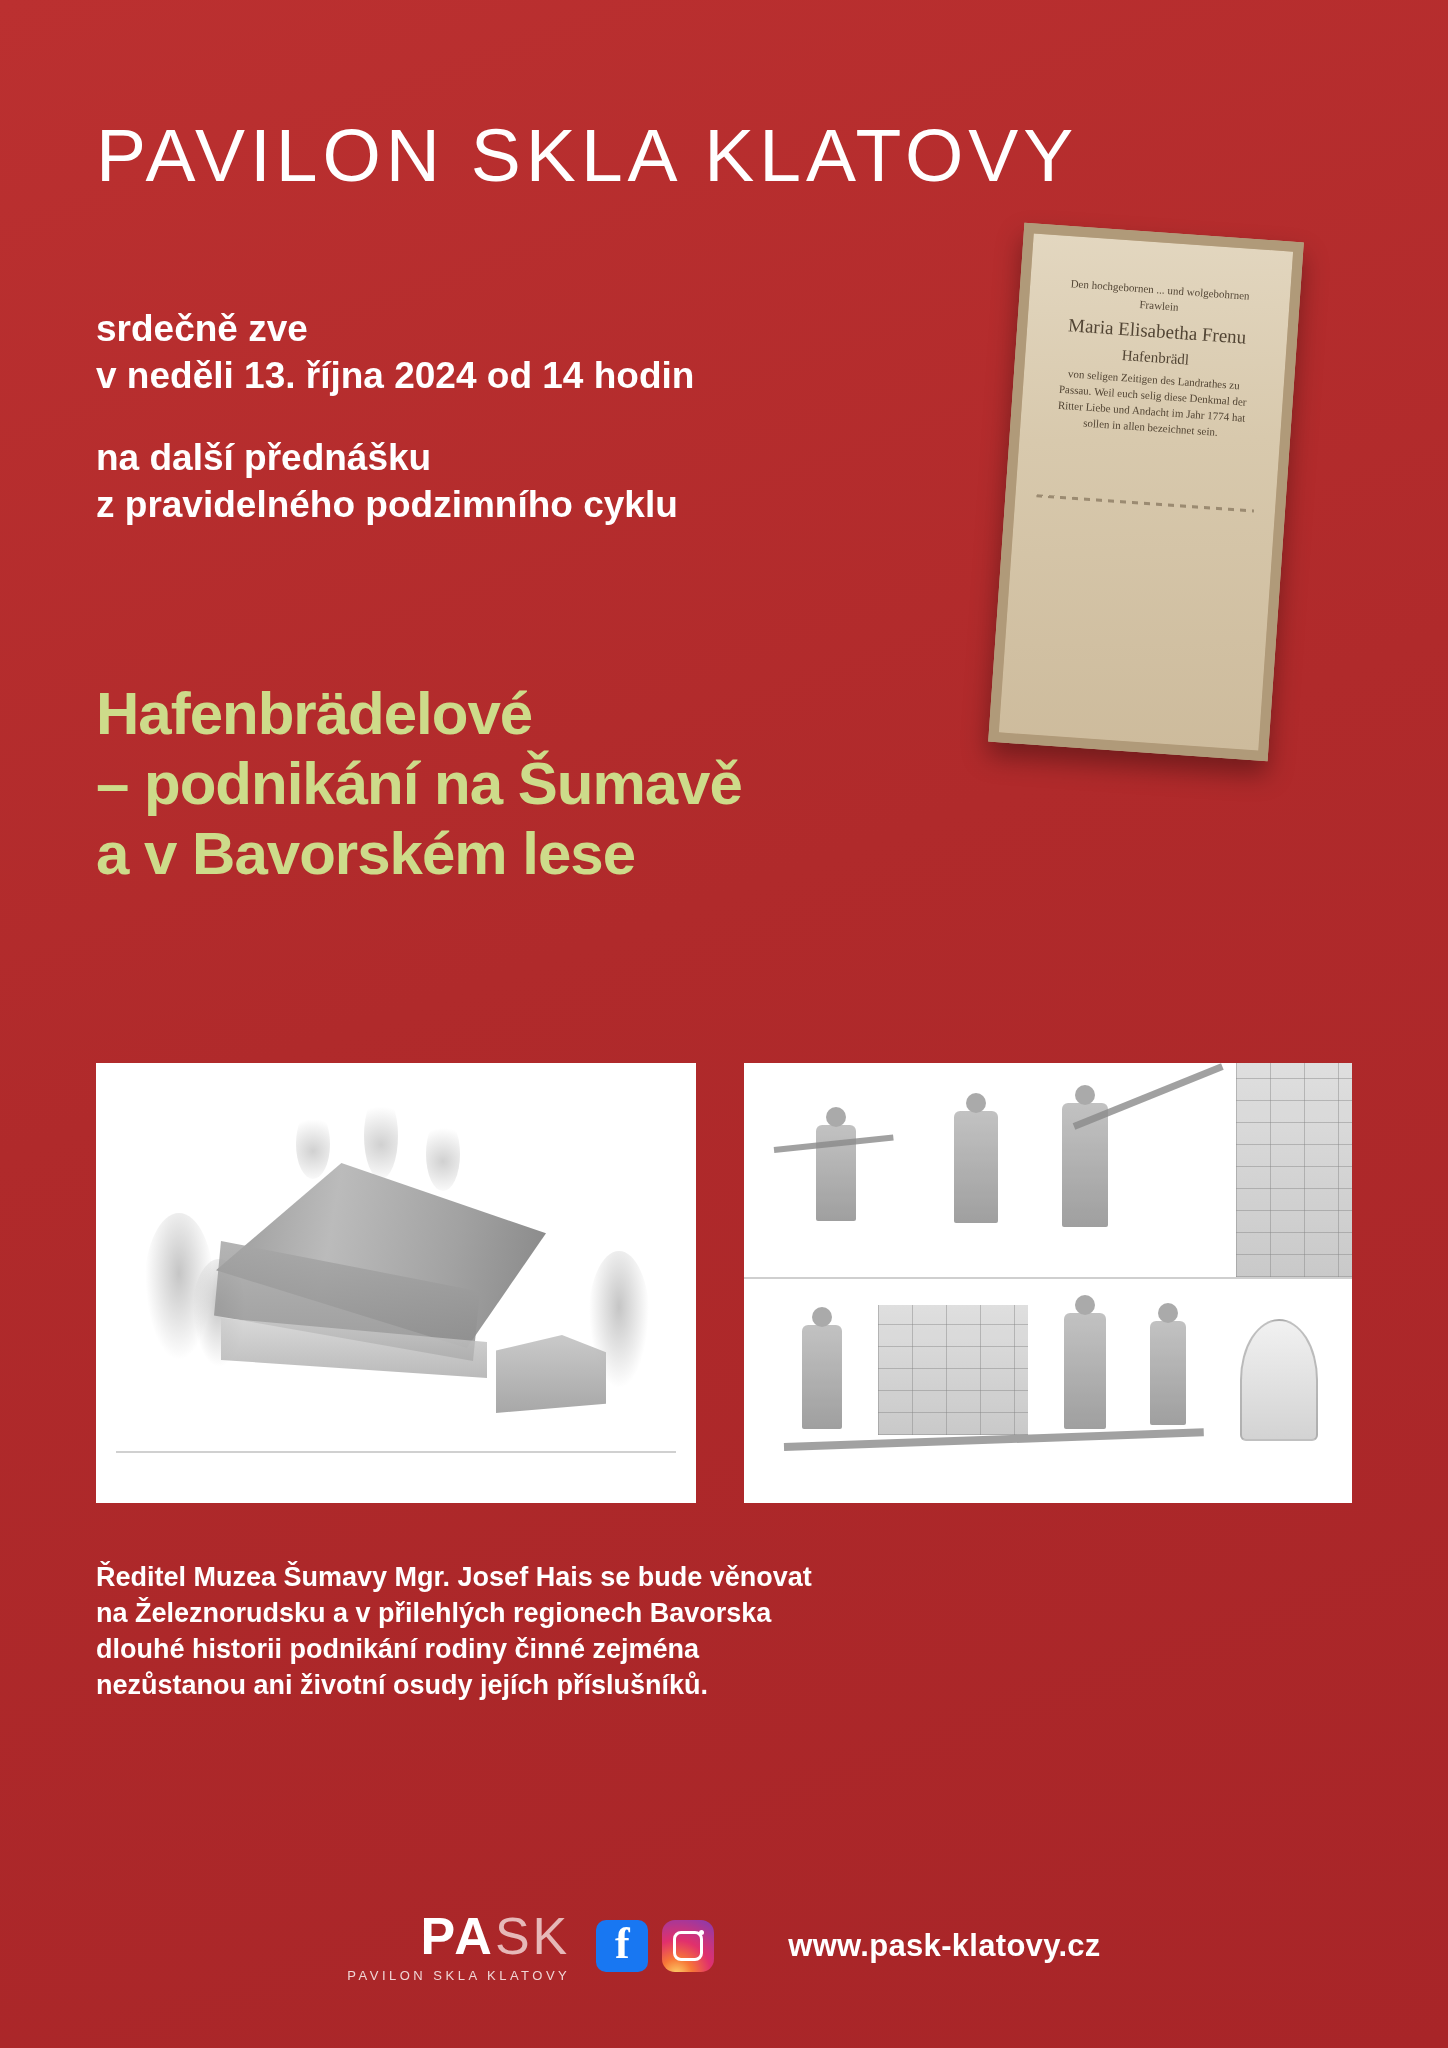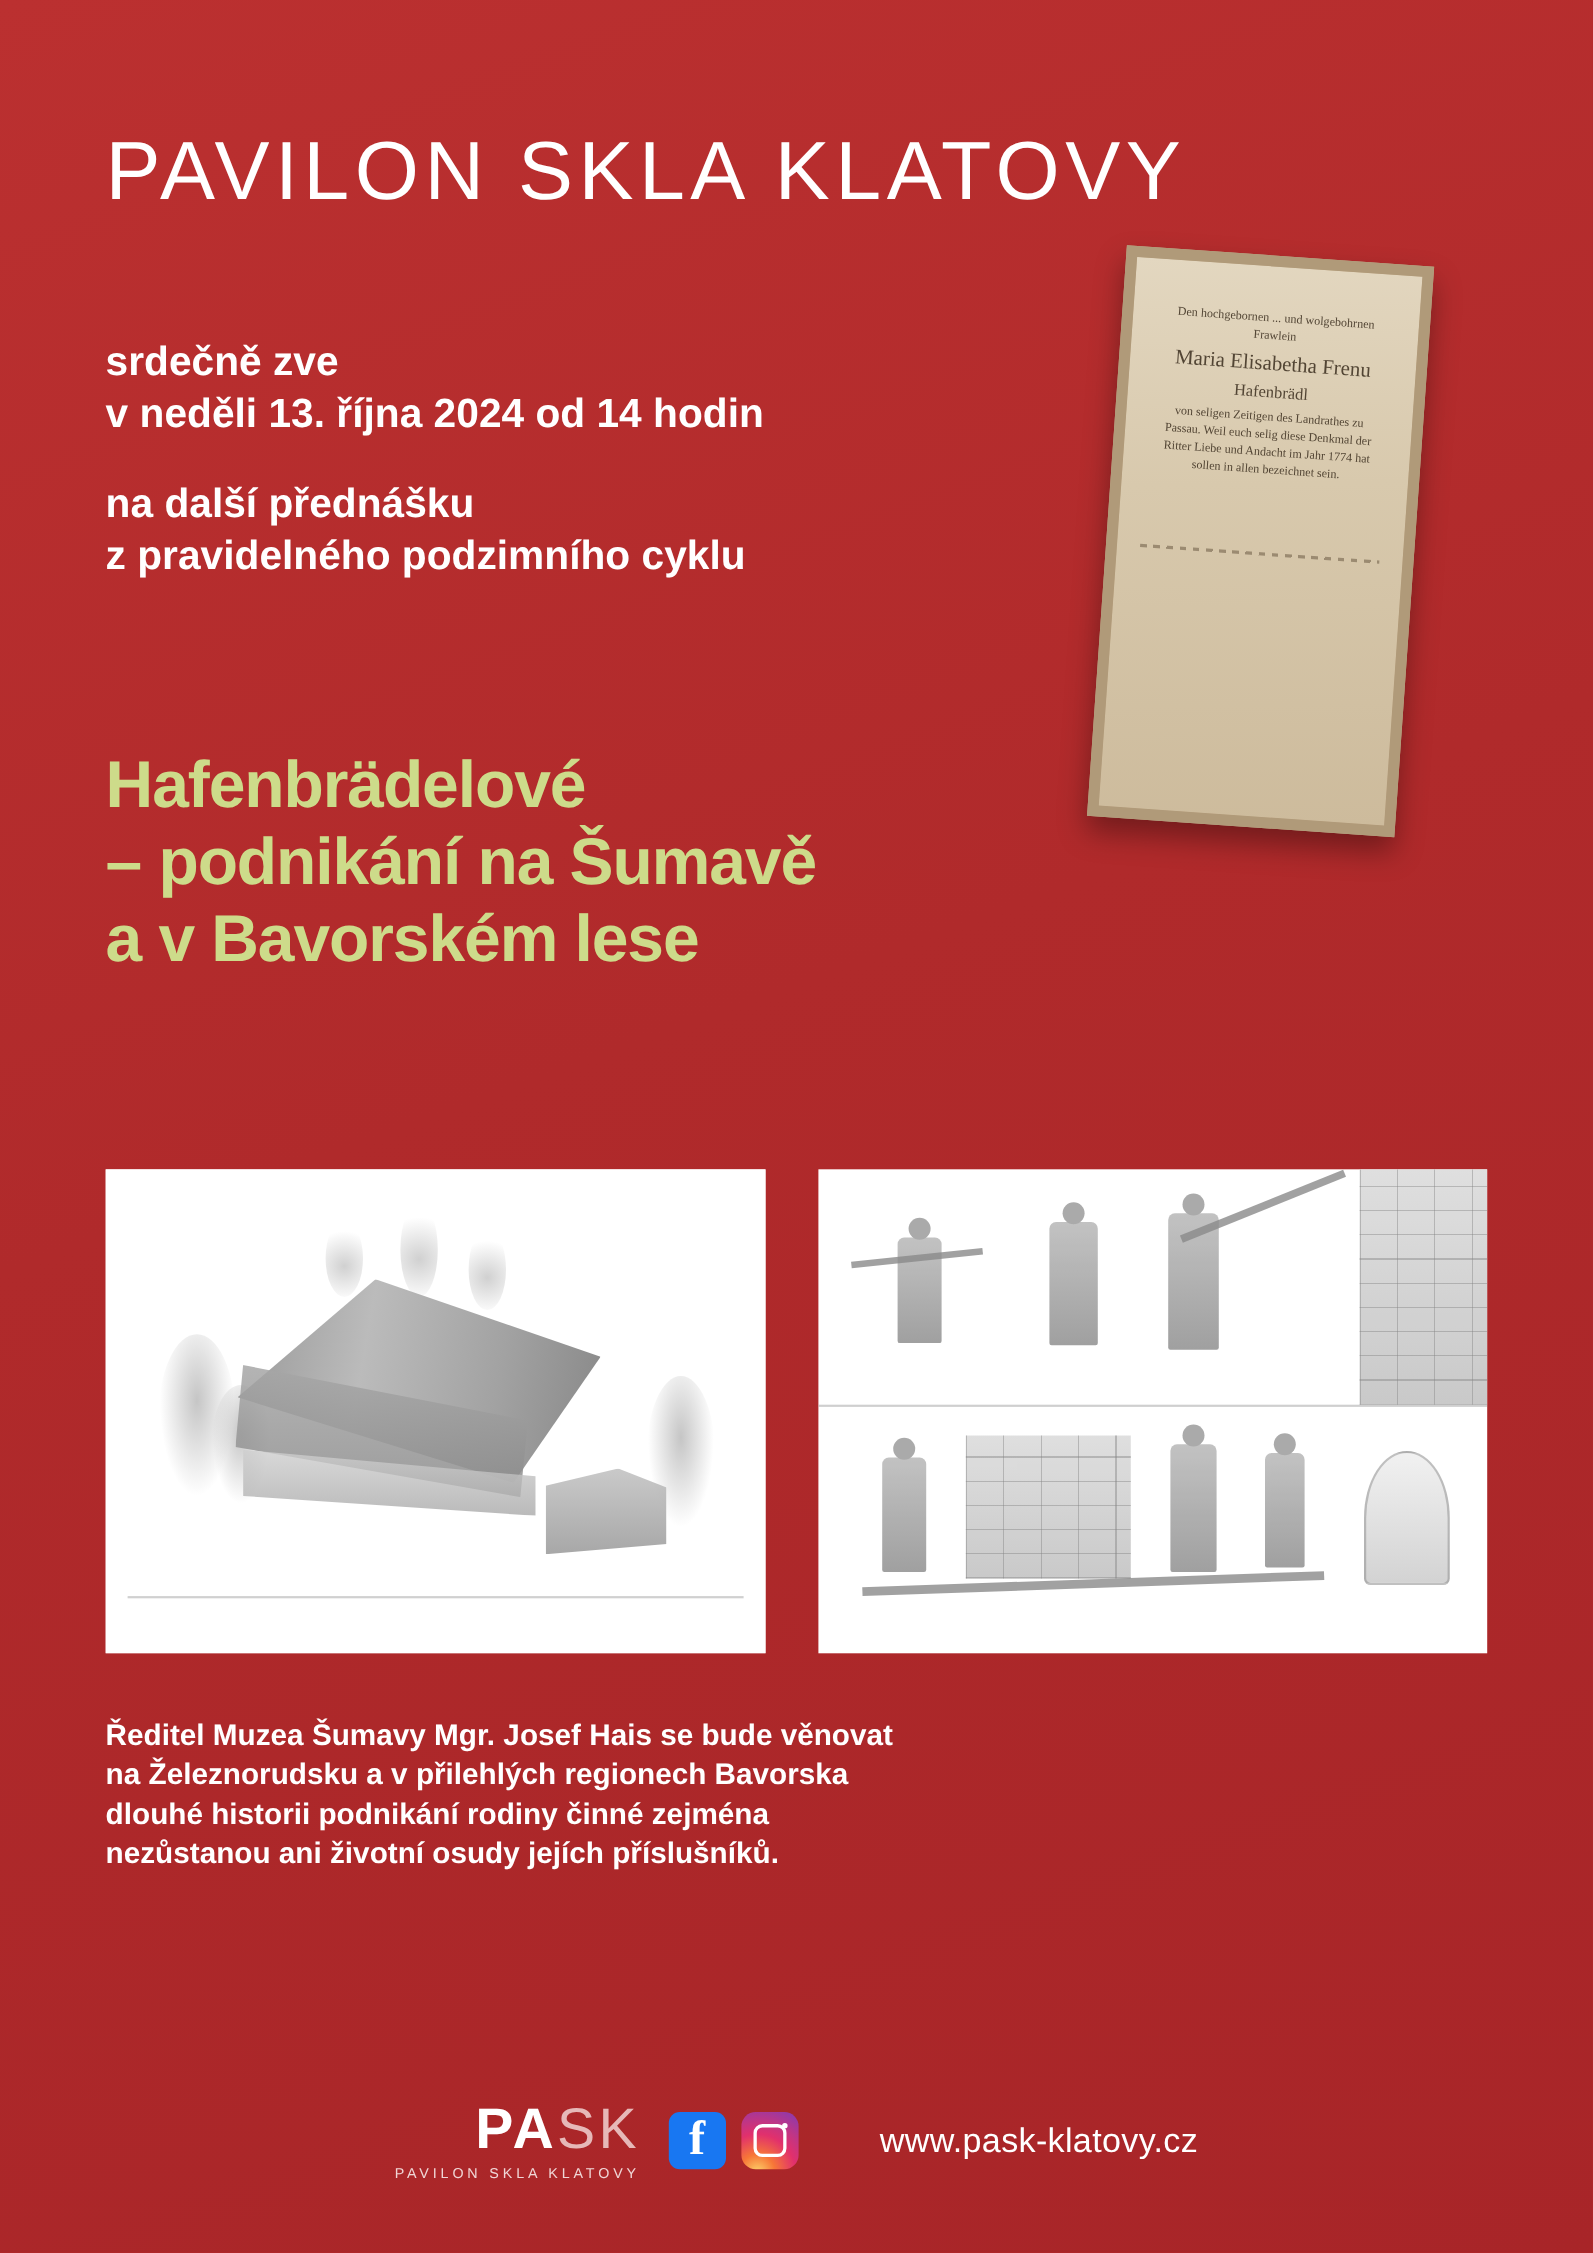--- a/index.html
+++ b/index.html
@@ -311,21 +311,21 @@
   }
   .ig .dot {
     position: absolute;
     right: 10px; top: 10px;
     width: 5px; height: 5px;
     background: #fff;
     border-radius: 50%;
   }
   .web {
     color: #ffffff;
-    font-weight: normal;
+    font-weight: bold;
     font-size: 31px;
     letter-spacing: .3px;
     margin-left: 48px;
   }
 </style>
 </head>
 <body>
 
 <div class="poster">
 

